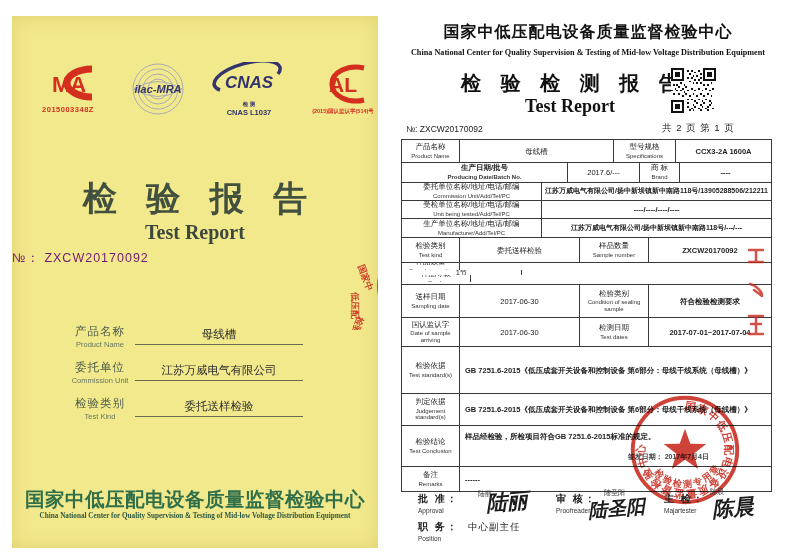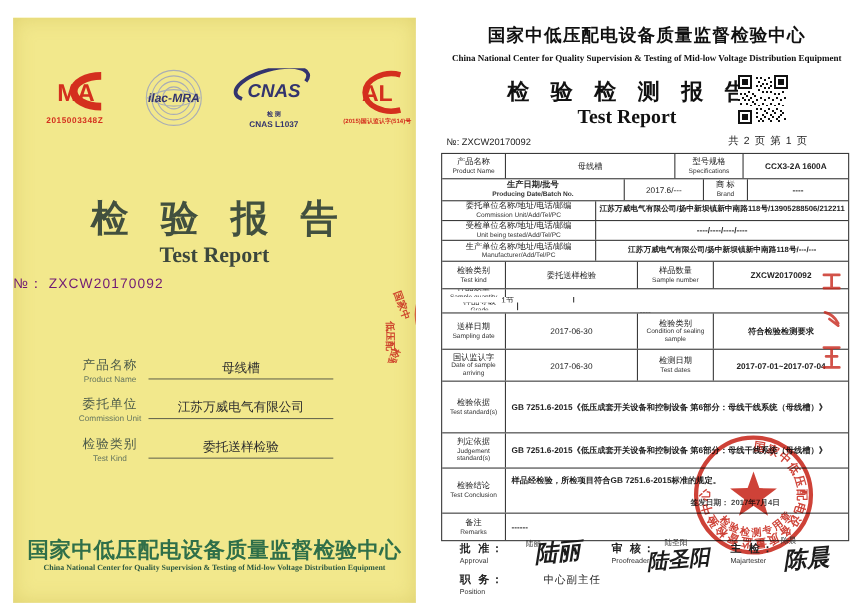--- a/index.html
+++ b/index.html
@@ -400,15 +400,15 @@
     <div class="zh">主  检：</div>
     <div class="en">Majartester</div>
   </div>
   <div class="printed-name" style="left:320px;top:487px;">陈晨</div>
   <div class="signature" style="left:322px;top:494px;">陈晨</div>
 
   <div class="sig-label" style="left:28px;top:520px;">
     <div class="zh">职  务：</div>
     <div class="en">Position</div>
   </div>
-  <div class="position-value" style="left:104px;top:521px;font-family:Liberation Mono, monospace;">中心副主任</div>
+  <div class="position-value" style="left:78px;top:521px;font-family:Liberation Mono, monospace;">中心副主任</div>
 
 </div>
 
 </body></html>

